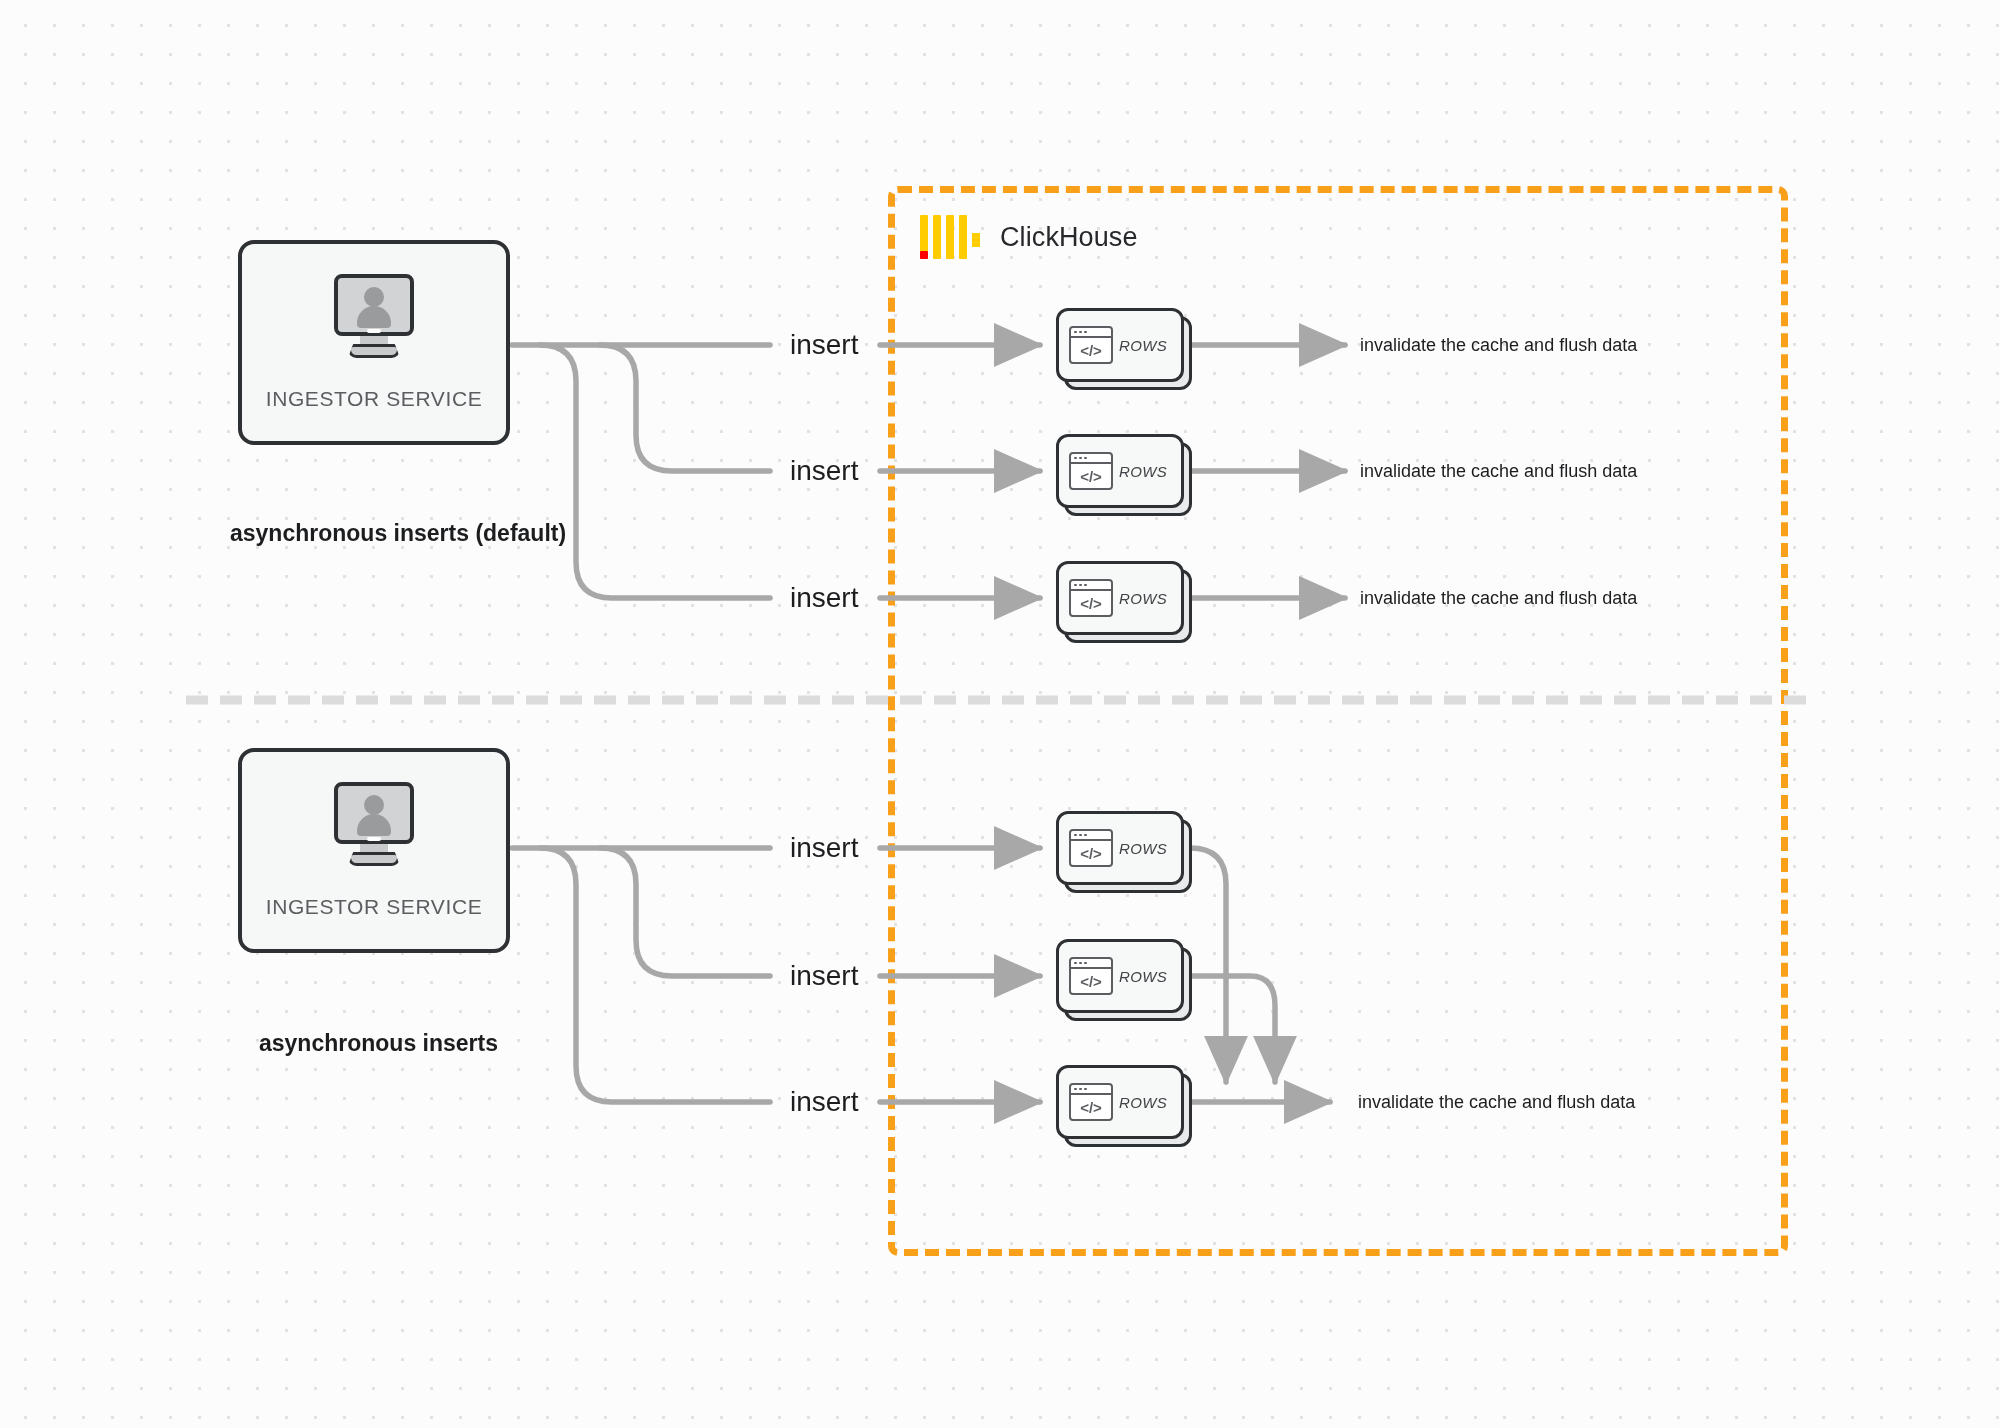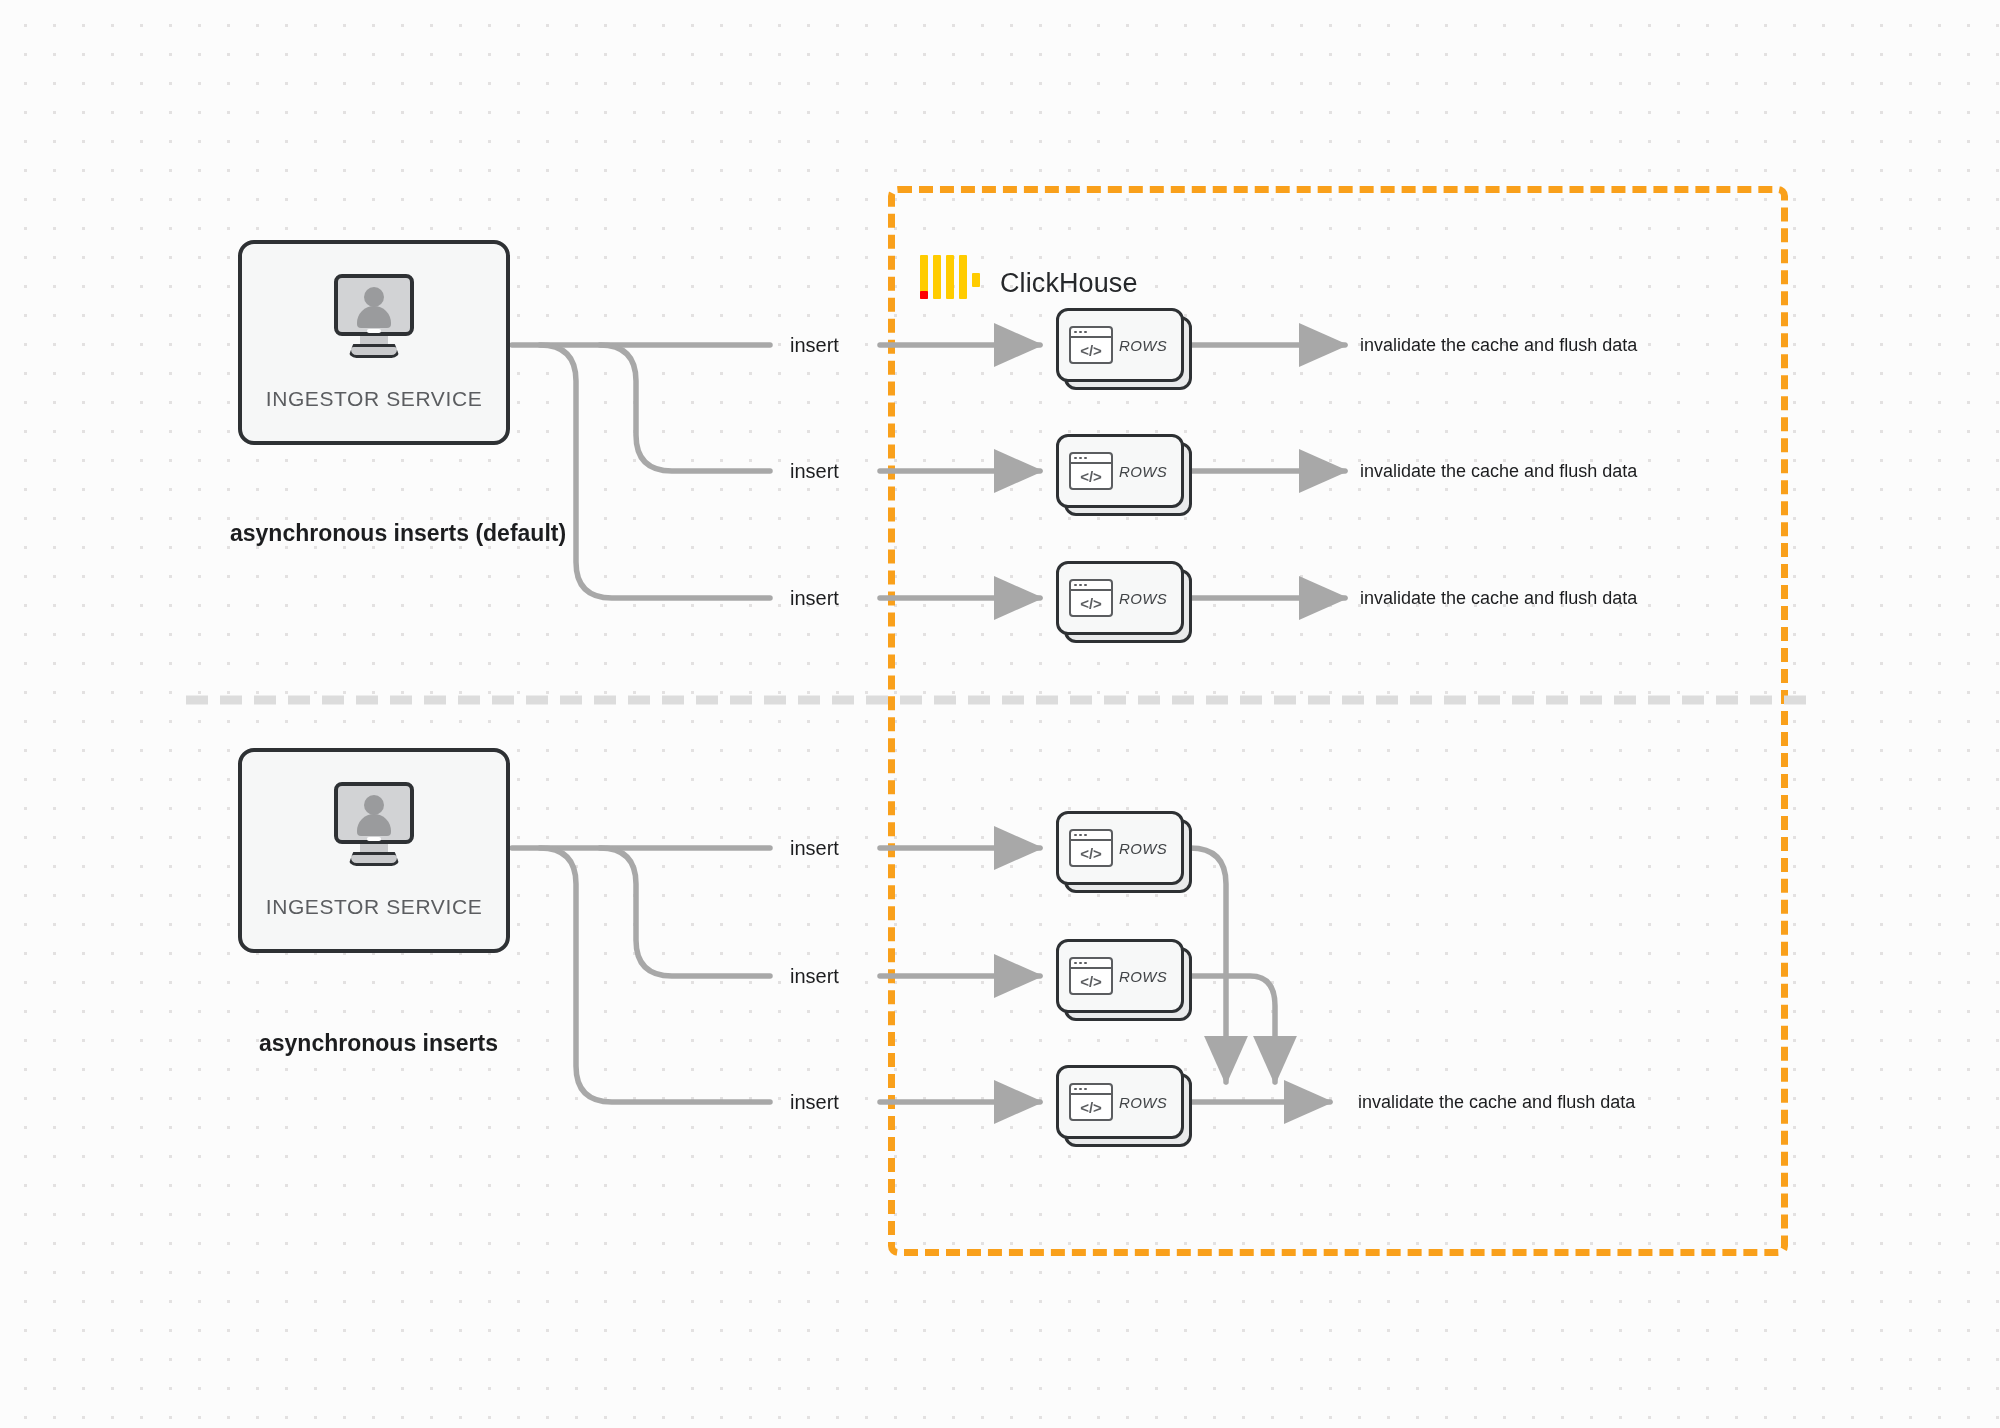--- a/index.html
+++ b/index.html
@@ -36,23 +36,22 @@
     height: 1070px;
     border: 7px dashed #f9a01b;
     border-radius: 10px;
     box-sizing: border-box;
   }
   .ch-brand {
     position: absolute;
     left: 920px;
     top: 215px;
     display: flex;
-    align-items: flex-end;
+    align-items: center;
     gap: 22px;
-    margin-top: 40px;
   }
   .ch-logo {
     position: relative;
     width: 58px;
     height: 44px;
   }
   .ch-logo i {
     position: absolute;
     background: #fc0;
     border-radius: 1px;
@@ -214,21 +213,21 @@
     font-size: 15px;
     font-style: italic;
     font-weight: normal;
     color: #404346;
     letter-spacing: .4px;
   }
 
   
   .wire-label {
     position: absolute;
-    font-size: 20px;
+    font-size: 28px;
     color: #1c1d1f;
     white-space: nowrap;
     transform: translateY(-50%);
   }
   .flush-label {
     position: absolute;
     font-size: 18px;
     color: #1c1d1f;
     white-space: nowrap;
     transform: translateY(-50%);

